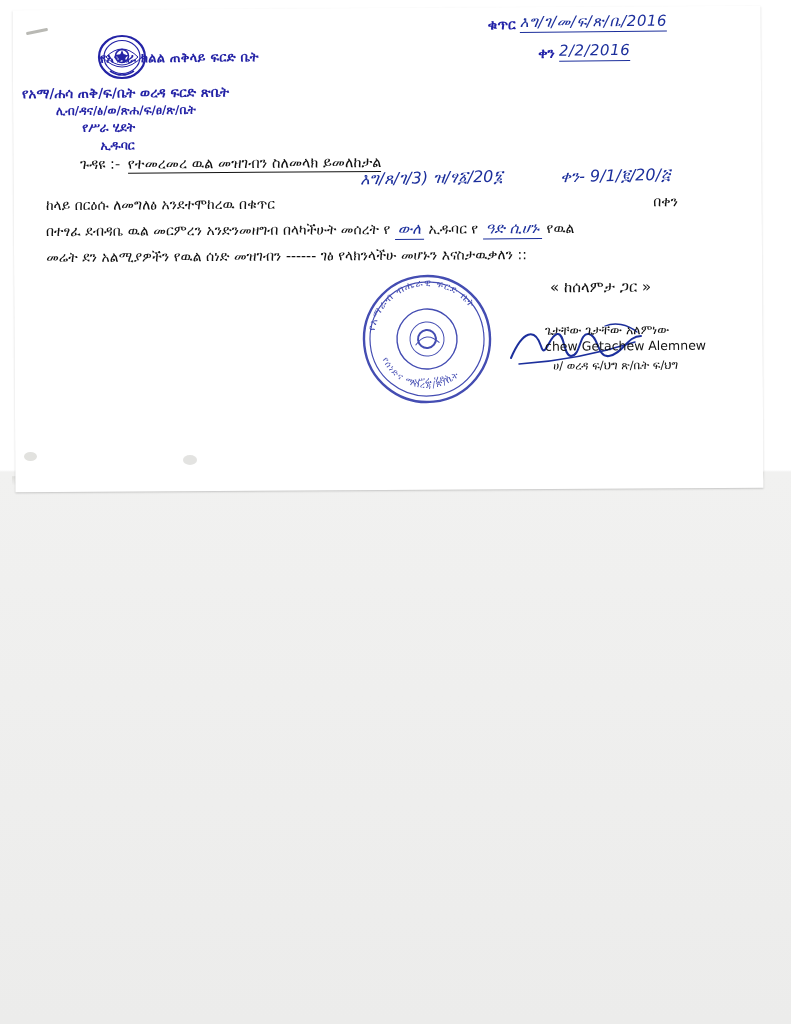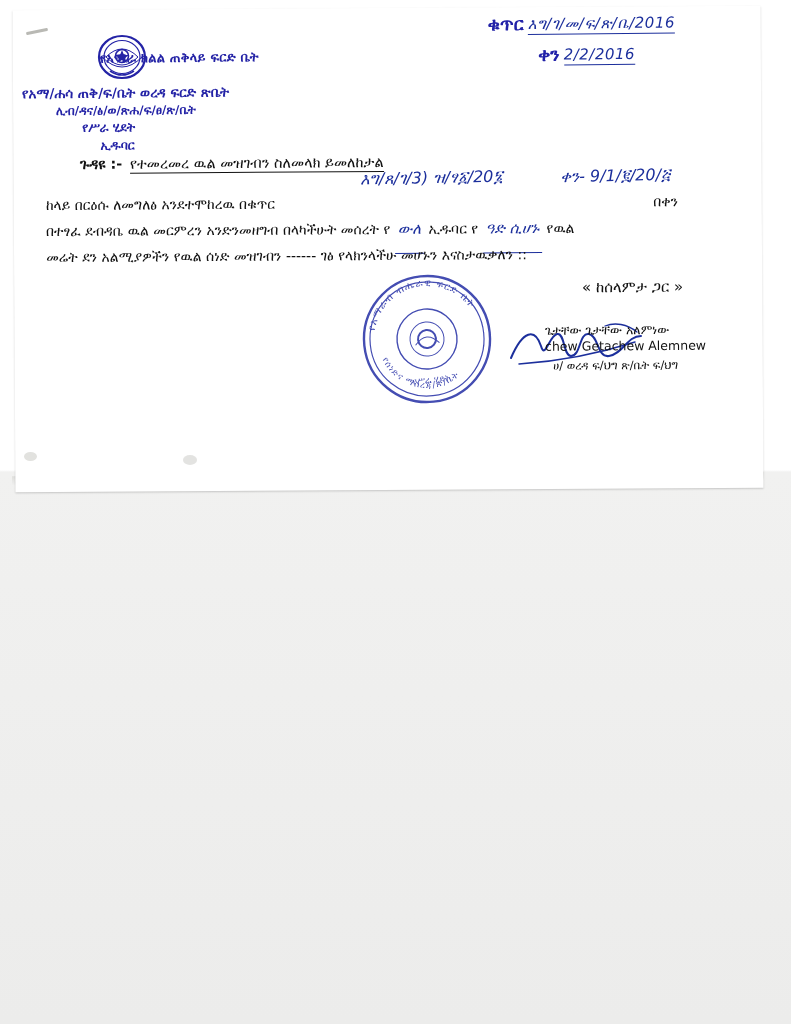--- a/index.html
+++ b/index.html
@@ -100,21 +100,21 @@
     width: 268px;
     transform: rotate(-0.6deg);
   }
   .ref-row {
     display: flex;
     align-items: flex-end;
     margin-bottom: 9px;
   }
   .ref-label {
     color: #2222a8;
-    font-size: 18px;
+    font-size: 14px;
     font-weight: bold;
     margin-right: 4px;
     white-space: nowrap;
   }
   .ref-value {
     font-size: 15px;
     letter-spacing: .5px;
   }
   .ref-row.second { padding-left: 50px; }
 
@@ -171,21 +171,21 @@
   
   .subject {
     position: absolute;
     left: 80px;
     top: 155px;
     font-size: 14.5px;
     color: #111;
     transform: rotate(-0.4deg);
     white-space: nowrap;
   }
-  .subject .subj-label { font-weight: bold; }
+  .subject .subj-label { font-weight: normal; }
   .subject .subj-text {
     border-bottom: 1.5px solid #111;
     padding-bottom: 1px;
     margin-left: 3px;
   }
 
   
   .body-text {
     position: absolute;
     left: 46px;
@@ -194,21 +194,21 @@
     font-size: 14px;
     line-height: 26px;
     color: #111;
     transform: rotate(-0.35deg);
   }
   .body-line { white-space: nowrap; }
   .inline-hand {
     color: #1c2f9c;
     font-style: italic;
     border-bottom: 1.3px solid #1c2f9c;
-    padding: 0 3px 15px 3px;
+    padding: 0 3px 1px 3px;
     font-size: 15px;
   }
 
   
   .over-hand {
     position: absolute;
     color: #1c2f9c;
     font-style: italic;
     font-size: 16px;
     transform: rotate(-1.2deg);
@@ -216,21 +216,20 @@
 
   
   .closing {
     position: absolute;
     left: 550px;
     top: 278px;
     font-size: 15px;
     color: #111;
     transform: rotate(-0.4deg);
     white-space: nowrap;
-    margin-left: 32px;
   }
 
   
   .sig-block {
     position: absolute;
     left: 545px;
     top: 322px;
     width: 215px;
     text-align: left;
     transform: rotate(-0.4deg);

